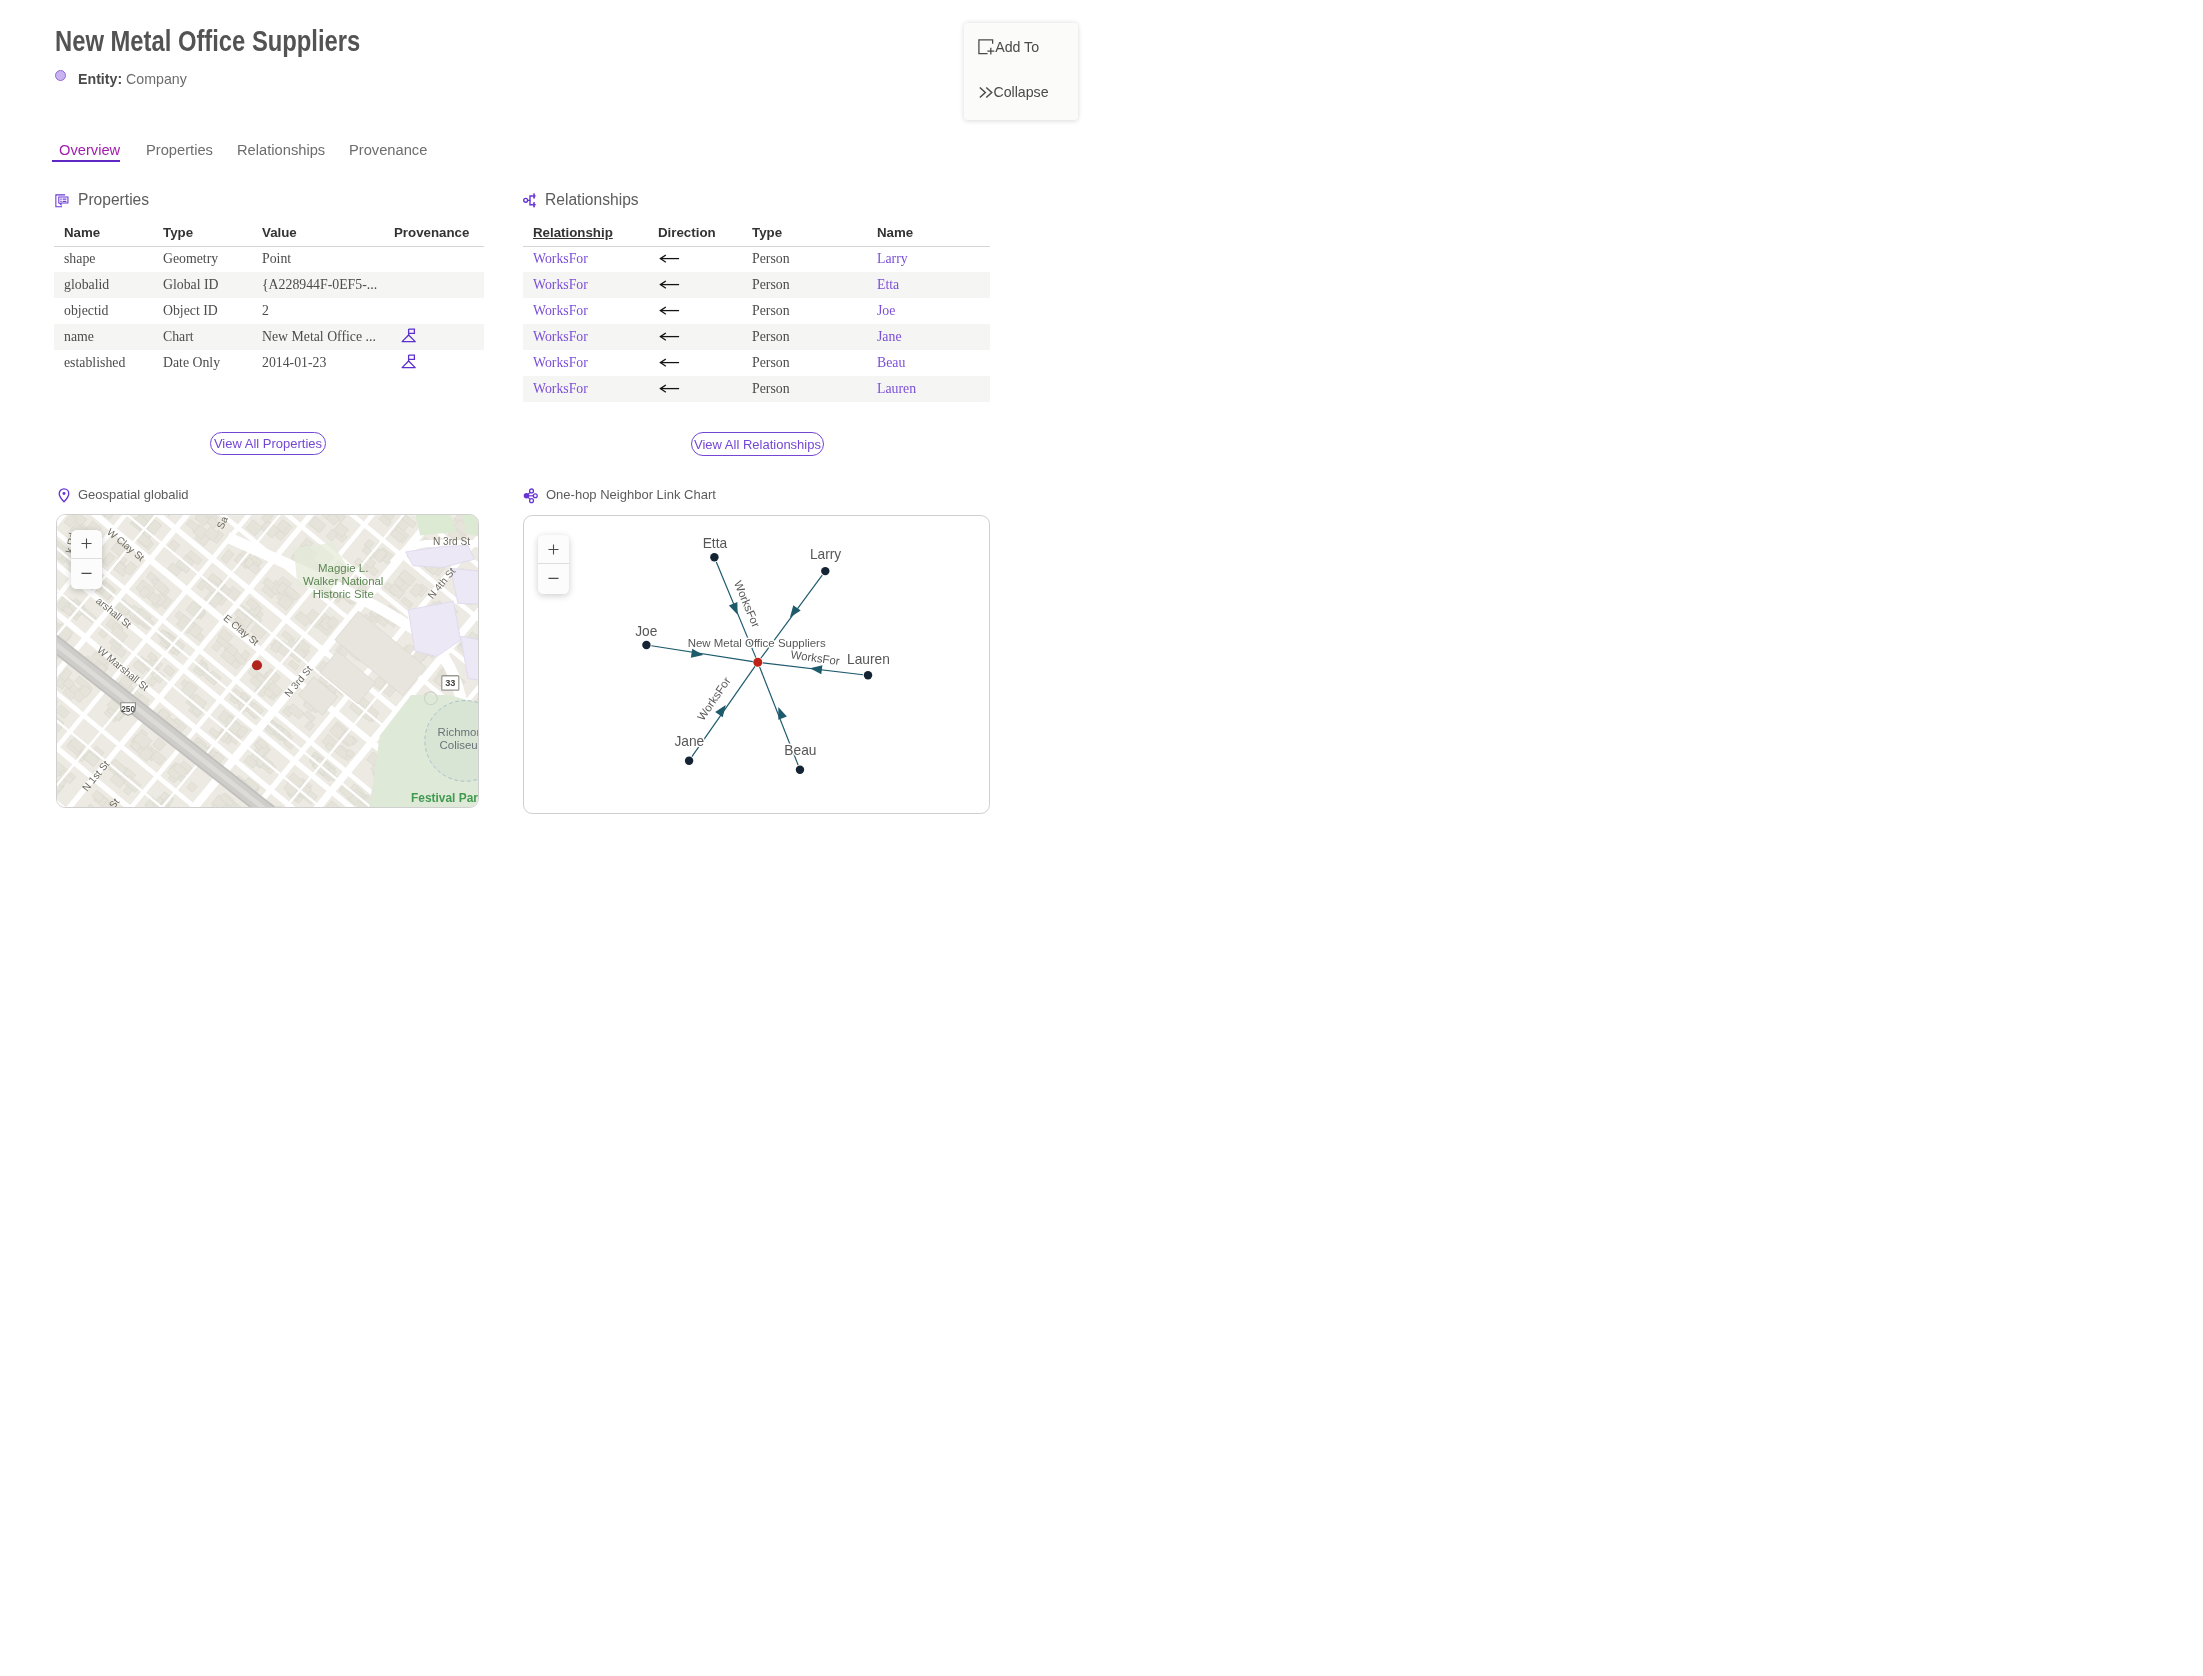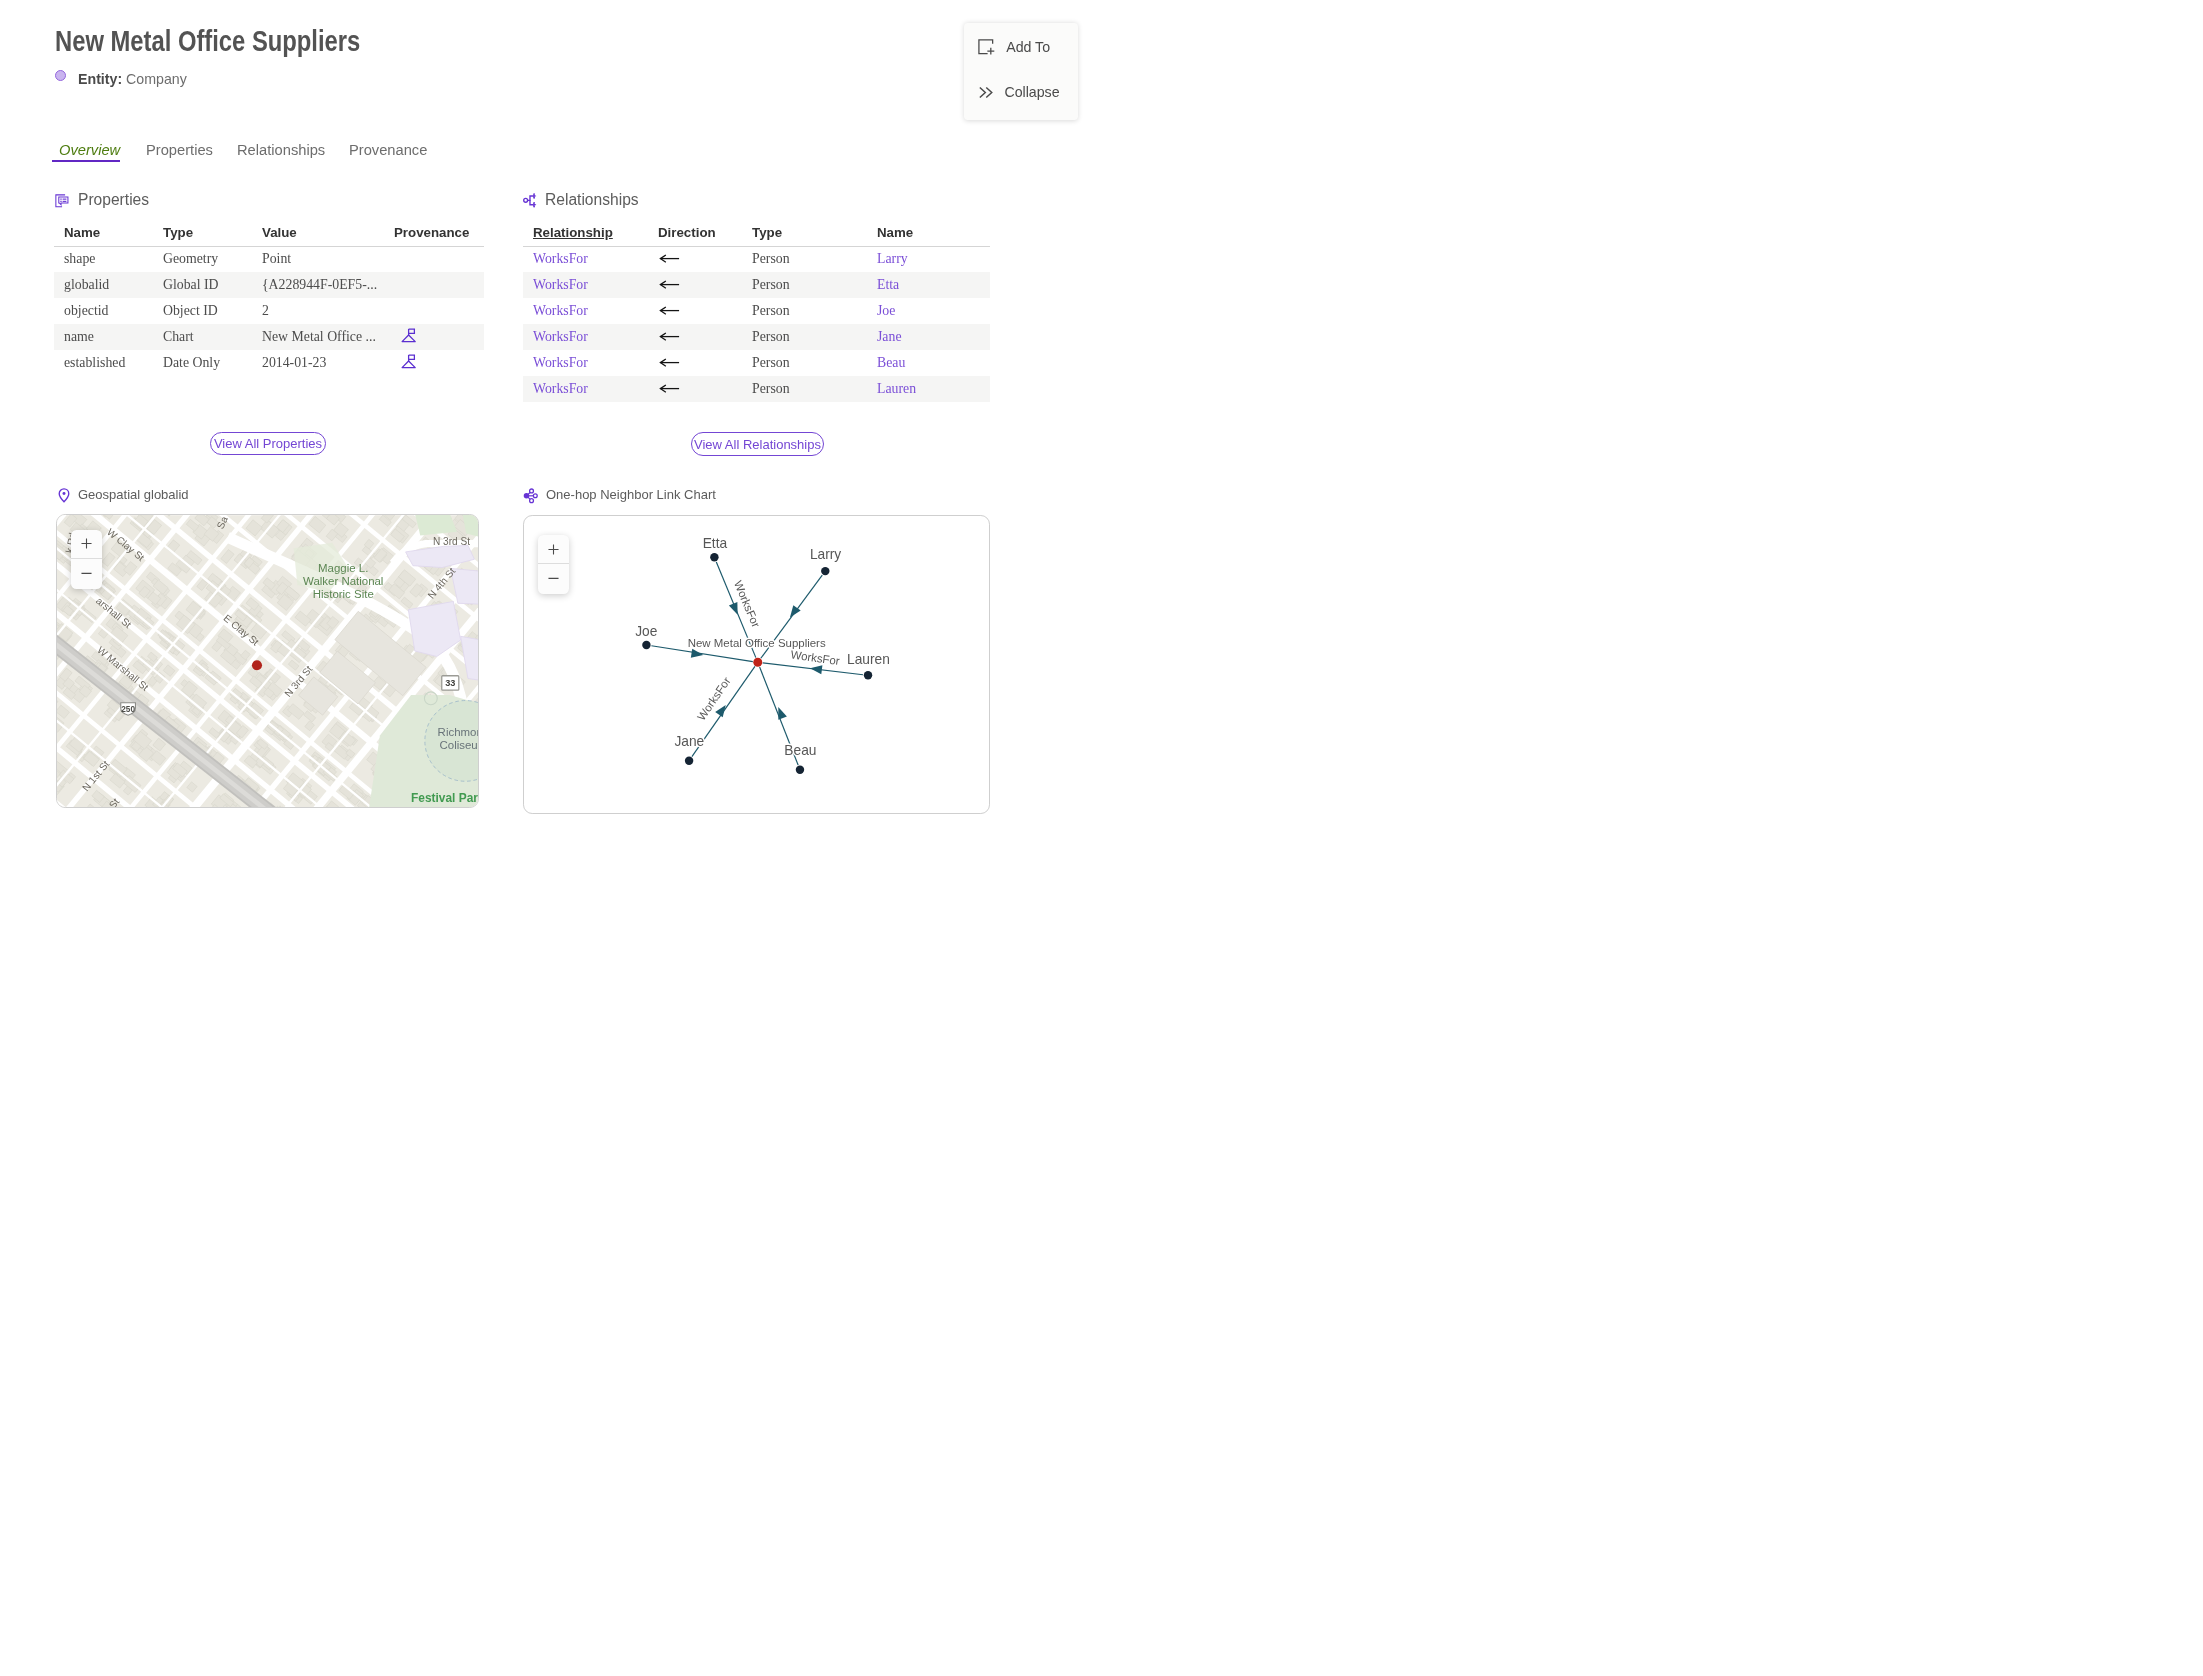--- a/index.html
+++ b/index.html
@@ -3,23 +3,23 @@
 <style>
 * { margin:0; padding:0; box-sizing:border-box; }
 html,body { background:#fff; width:1102px; height:838px; font-family:"Liberation Sans", sans-serif; }
 #page { position:relative; width:1102px; height:838px; overflow:hidden;padding-left:37px; }
 h1 { position:absolute; left:55px; top:25px; font-size:29px; font-weight:700; color:#535353; letter-spacing:0px; transform:scaleX(0.82); transform-origin:left top; white-space:nowrap; }
 .entity { position:absolute; left:55px; top:70px; height:14.7px; }
 .ecirc { position:absolute; left:0; top:0; width:11px; height:11px; border-radius:50%; background:#c9b4ef; border:1.8px solid #9467dd; }
 .elabel { position:absolute; left:23px; top:0.5px; font-size:14.2px; color:#4a4a4a; font-weight:700; white-space:nowrap; }
 .elabel span { font-weight:400; color:#6d6d6d; }
 .card { position:absolute; left:964px; top:23px; width:114px; height:97px; background:#fbfbfa; border-radius:3.7px; box-shadow:0 0.9px 5.5px rgba(0,0,0,0.15); }
-.citem { position:absolute; left:13.8px; height:18.4px; display:flex; align-items:center; gap:11px; color:#4a4a4a; font-size:14.2px; }
+.citem { position:absolute; left:13.8px; height:18.4px; display:flex; align-items:center; color:#4a4a4a; font-size:14.2px; }
 .tab { position:absolute; top:142px; font-size:14.7px; color:#6d6d6d; }
-.tab.active { color:#4d7c0f;font-style:italic; }
+.tab.active { color:#a21caf; }
 .tabline { position:absolute; left:52px; top:160px; width:68px; height:2.3px; background:#6127c4; }
 .sechead { position:absolute; font-size:15.6px; color:#5c5c5c; }
 .secicon { position:absolute; }
 .table { position:absolute; }
 .thead { position:absolute; top:4.1px; font-weight:700; font-size:13.3px; color:#333; }
 .hline { position:absolute; height:0.9px; background:#d5d5d5; }
 .row { position:relative; height:26px; }
 .row:nth-child(even) { background:#f5f5f4; }
 .row span { position:absolute; top:50%; transform:translateY(-50%); font-size:13.8px; color:#4c4c4c; white-space:nowrap;font-family:Liberation Serif, serif; }
 .rows { position:absolute; width:100%; }

